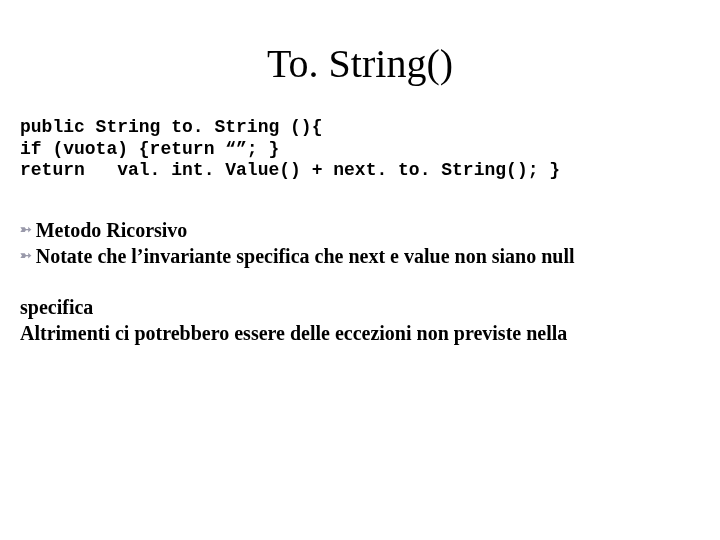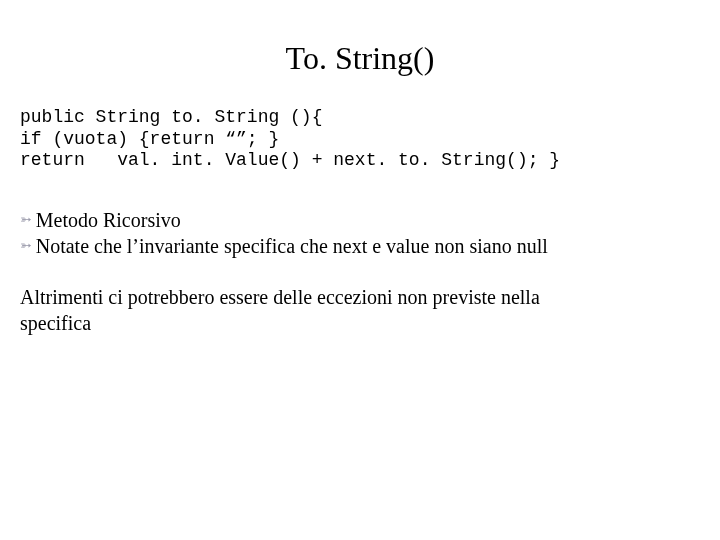--- a/index.html
+++ b/index.html
@@ -1,30 +1,31 @@
 <!DOCTYPE html>
 <html><head>
   <meta charset="utf-8">
   <style>
     * {
       margin: 0;
       padding: 0;
       box-sizing: border-box;
+      font-weight: bold;
     }
     body {
       width: 720px;
       height: 540px;
       background: #ffffff;
       font-family: "Times New Roman", Times, serif;
       color: #000000;
       padding: 40px 20px 20px 20px;
     }
     .title {
       text-align: center;
-      font-size: 32px;
+      font-size: 40px;
       font-weight: normal;
       margin-bottom: 30px;
     }
     .code-block {
       font-family: "Courier New", Courier, monospace;
       font-size: 18px;
       line-height: 1.2;
       white-space: pre;
       margin-bottom: 35px;
     }
@@ -69,15 +70,15 @@
     <span class="bullet-icon">➳</span>
     <span class="bullet-text">Metodo Ricorsivo</span>
   </div>
   <div class="bullet-line">
     <span class="bullet-icon">➳</span>
     <span class="bullet-text">Notate che l’invariante specifica che next e value non siano null</span>
   </div>
 </div>
 
 <div class="paragraph">
+  <div>specifica</div>
   <div>Altrimenti ci potrebbero essere delle eccezioni non previste nella</div>
-  <div>specifica</div>
 </div>
 
 </body></html>

